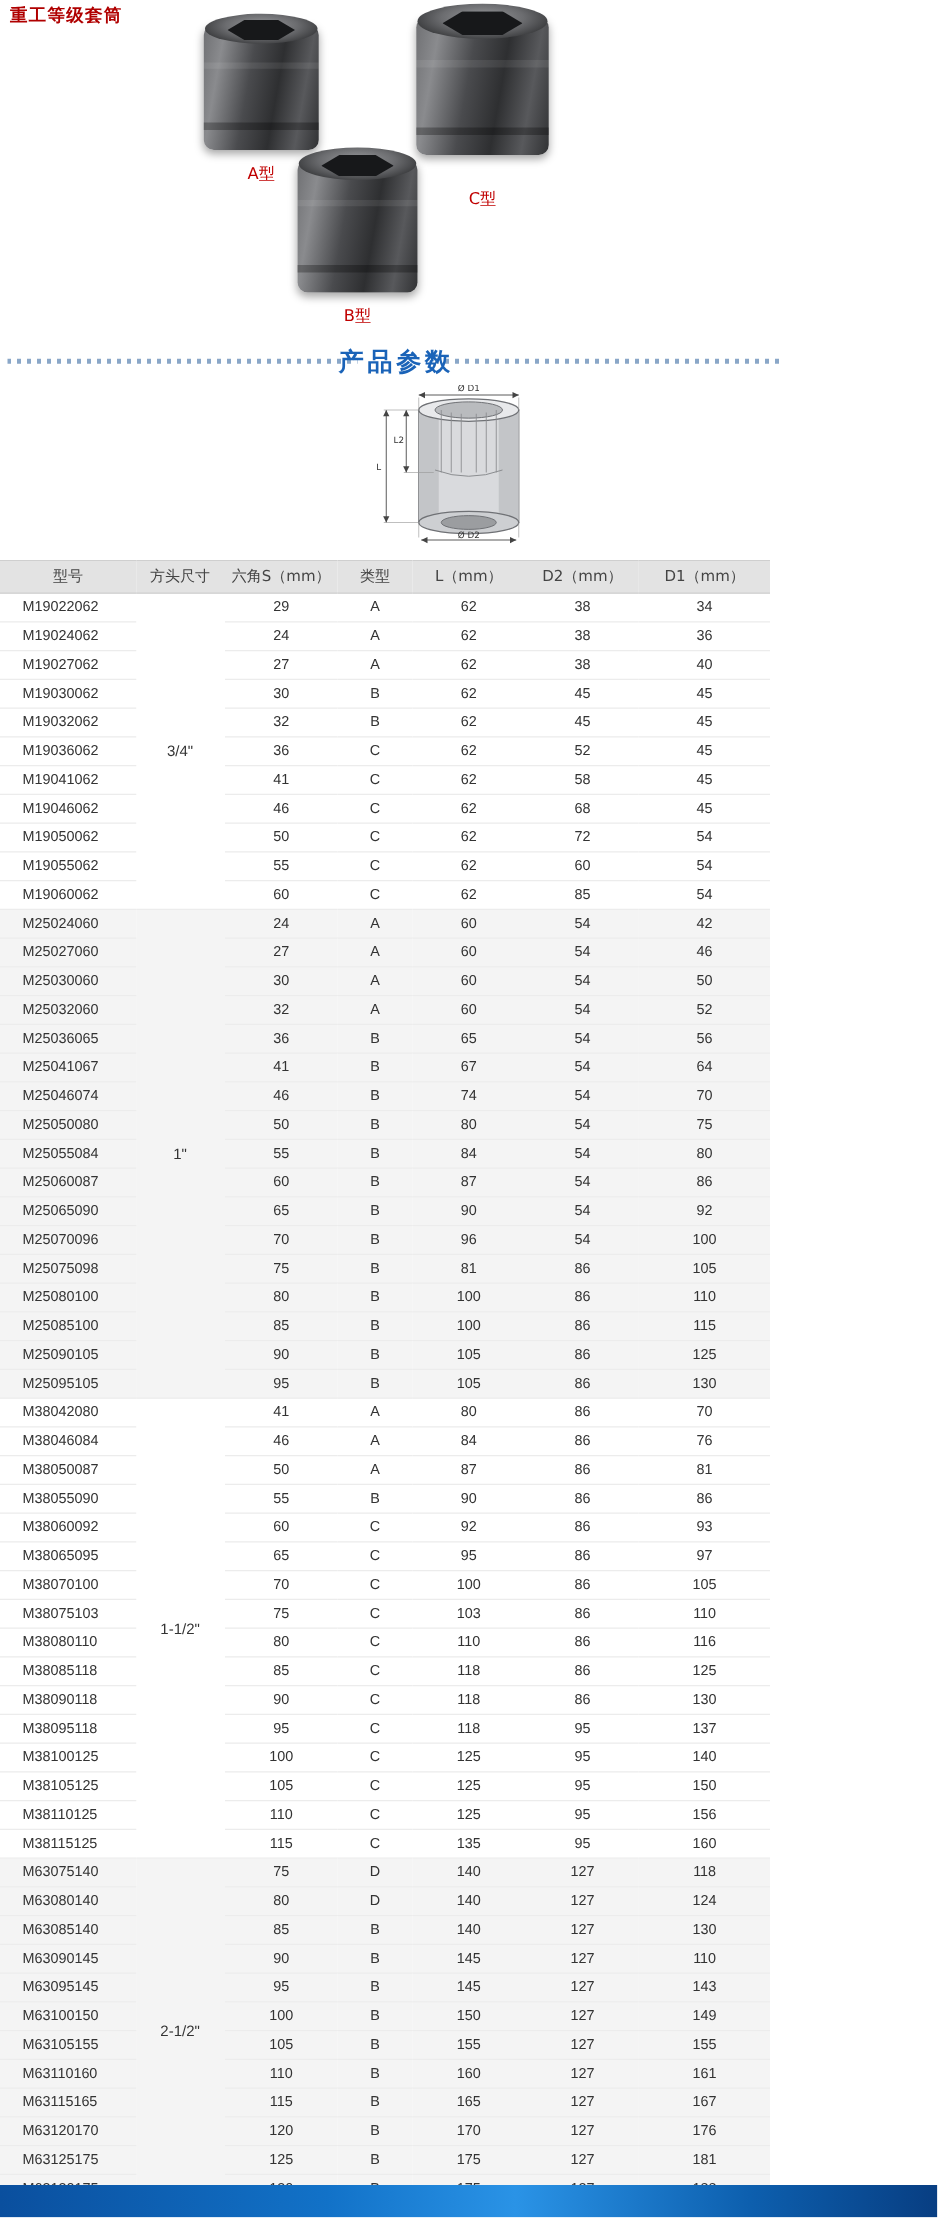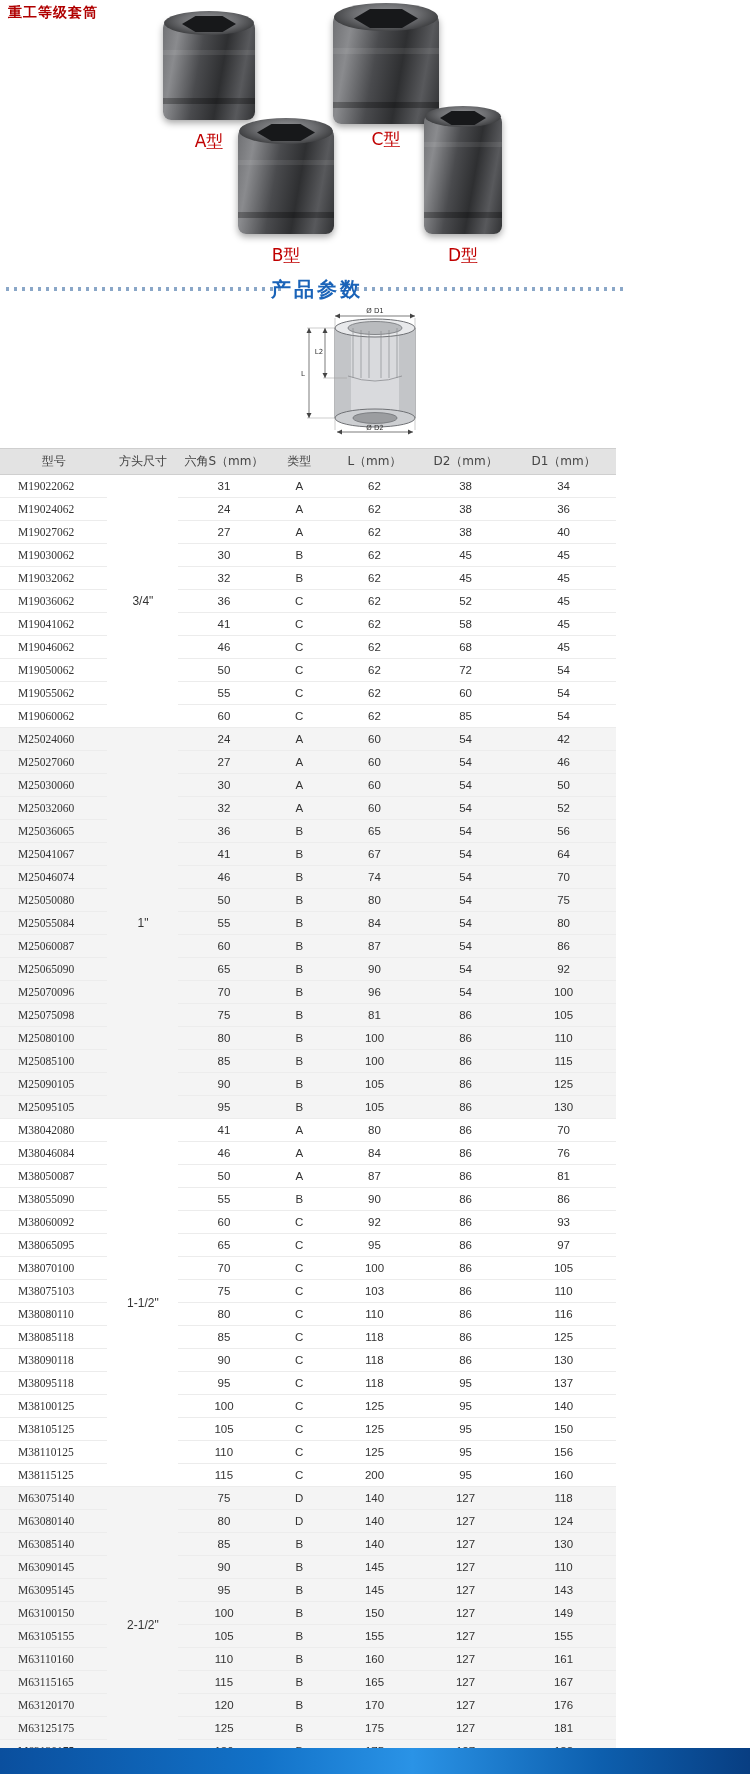--- a/index.html
+++ b/index.html
@@ -61,21 +61,21 @@
     left: 0; right: 0;
     background: rgba(255,255,255,0.08);
   }
   .socket .band.dark {
     background: rgba(0,0,0,0.28);
   }
   .socket .label {
     position: absolute;
     width: 100%;
     text-align: center;
-    font-size: 17px;
+    font-size: 13px;
     color: #c00000;
     font-family: "DejaVu Sans", sans-serif;
   }
 
   
   .section-band {
     position: relative;
     width: 634px;
     height: 40px;
   }
@@ -132,21 +132,20 @@
   }
   table.spec td {
     height: 23px;
     text-align: center;
     border-bottom: 1px solid #ececec;
     white-space: nowrap;
   }
   table.spec td.model {
     text-align: left;
     padding-left: 18px;
-    font-family: Liberation Serif, serif;
   }
   tr.g0 td { background: #ffffff; }
   tr.g1 td { background: #f4f4f4; }
   tr.g2 td { background: #ffffff; }
   tr.g3 td { background: #f4f4f4; }
   td.drive {
     font-size: 12px;
     color: #333;
     border-bottom: none;
   }
@@ -190,32 +189,23 @@
       <div class="label" style="top:116px;">B型</div>
     </div>
 
     <div class="socket" style="left:333px; top:14px; width:106px;">
       <div class="body" style="width:106px; height:110px;">
         <div class="top-ell" style="top:-11px; width:104px; height:28px;"></div>
         <div class="hex" style="top:-5px; width:64px; height:19px;"></div>
         <div class="band" style="top:34px; height:6px;"></div>
         <div class="band dark" style="top:88px; height:6px;"></div>
       </div>
-      <div class="label" style="top:114px;">C型</div>
+      <div class="label" style="top:136px;">C型</div>
     </div>
 
-    <div class="socket" style="left:424px; top:114px; width:78px;">
-      <div class="body" style="width:78px; height:120px;">
-        <div class="top-ell" style="top:-8px; width:76px; height:21px;"></div>
-        <div class="hex" style="top:-3px; width:46px; height:14px;"></div>
-        <div class="band" style="top:28px; height:5px;"></div>
-        <div class="band dark" style="top:98px; height:6px;"></div>
-      </div>
-      <div class="label" style="top:130px;">D型</div>
-    </div>
   </div>
 
   <div class="section-band">
     <div class="dots d1"></div>
     <div class="dots d2"></div>
     <div class="section-title">产品参数</div>
   </div>
 
   <div class="diagram-wrap">
     <svg class="diagram" width="200" height="130" viewBox="0 0 200 130">
@@ -288,21 +278,21 @@
         <th>类型</th>
         <th>L（mm）</th>
         <th>D2（mm）</th>
         <th>D1（mm）</th>
       </tr>
     </thead>
     <tbody id="table-body">
         <tr class="g0">
           <td class="model">M19022062</td>
           <td class="drive" rowspan="11">3/4"</td>
-          <td>31</td>
+          <td>29</td>
           <td>A</td>
           <td>62</td>
           <td>38</td>
           <td>34</td>
         </tr>
         <tr class="g0">
           <td class="model">M19024062</td>
           <td>24</td>
           <td>A</td>
           <td>62</td>
@@ -636,21 +626,21 @@
           <td>110</td>
           <td>C</td>
           <td>125</td>
           <td>95</td>
           <td>156</td>
         </tr>
         <tr class="g2 grp-sep">
           <td class="model">M38115125</td>
           <td>115</td>
           <td>C</td>
-          <td>200</td>
+          <td>135</td>
           <td>95</td>
           <td>160</td>
         </tr>
         <tr class="g3">
           <td class="model">M63075140</td>
           <td class="drive" rowspan="12">2-1/2"</td>
           <td>75</td>
           <td>D</td>
           <td>140</td>
           <td>127</td>

